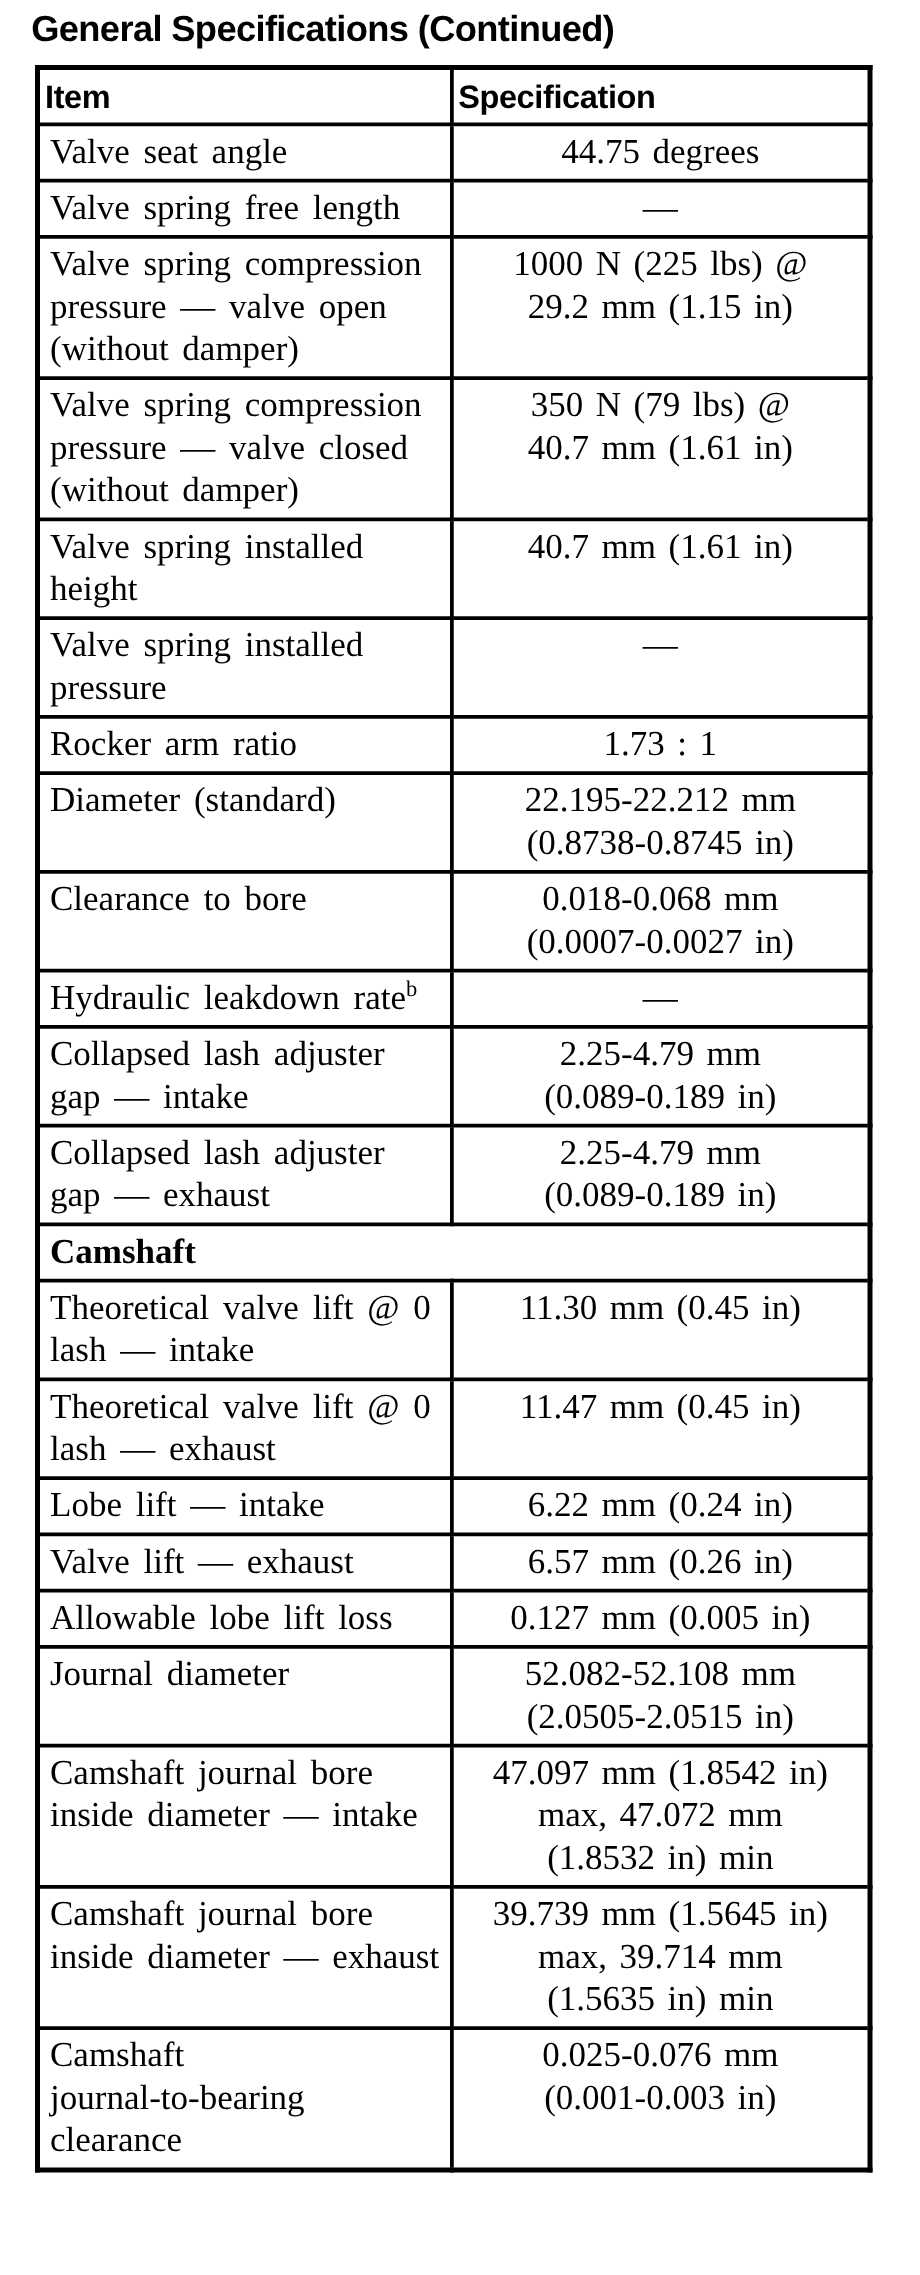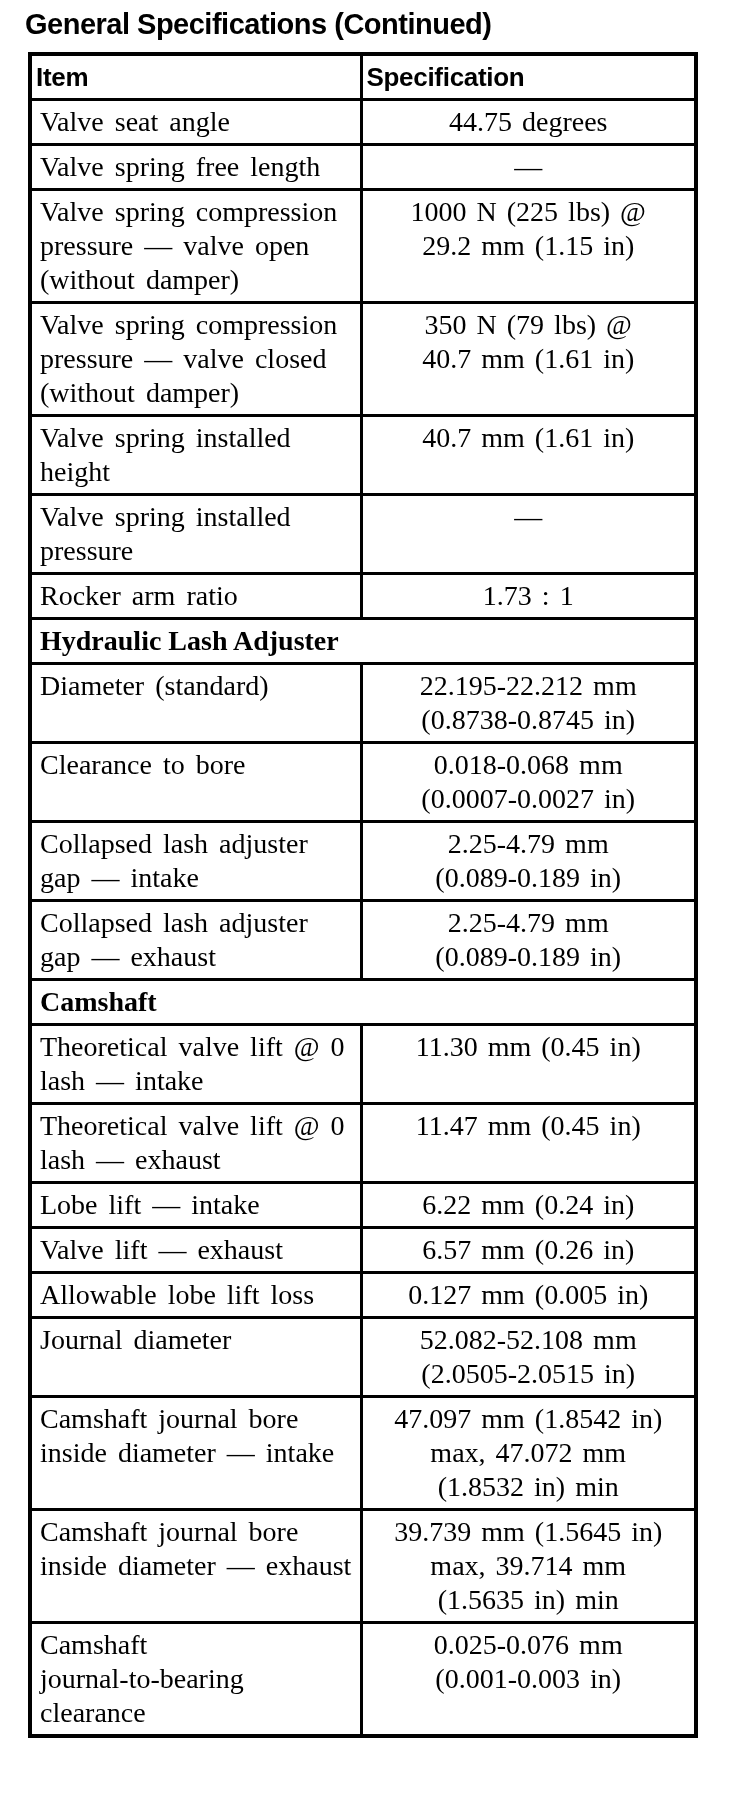--- a/index.html
+++ b/index.html
@@ -125,31 +125,32 @@
       <tr>
         <td class="item">Valve spring installed
 pressure</td>
         <td class="spec">—</td>
       </tr>
       <tr>
         <td class="item">Rocker arm ratio</td>
         <td class="spec">1.73 : 1</td>
       </tr>
       <tr>
-        <td class="section" colspan="2">Hydraulic Lash Adjuster</td>
-      </tr>
-      <tr>
         <td class="item">Diameter (standard)</td>
         <td class="spec">22.195-22.212 mm
 (0.8738-0.8745 in)</td>
       </tr>
       <tr>
         <td class="item">Clearance to bore</td>
         <td class="spec">0.018-0.068 mm
 (0.0007-0.0027 in)</td>
+      </tr>
+      <tr>
+        <td class="item"><span>Hydraulic leakdown rate</span><sup class="fn">b</sup></td>
+        <td class="spec">—</td>
       </tr>
       <tr>
         <td class="item">Collapsed lash adjuster
 gap — intake</td>
         <td class="spec">2.25-4.79 mm
 (0.089-0.189 in)</td>
       </tr>
       <tr>
         <td class="item">Collapsed lash adjuster
 gap — exhaust</td>

